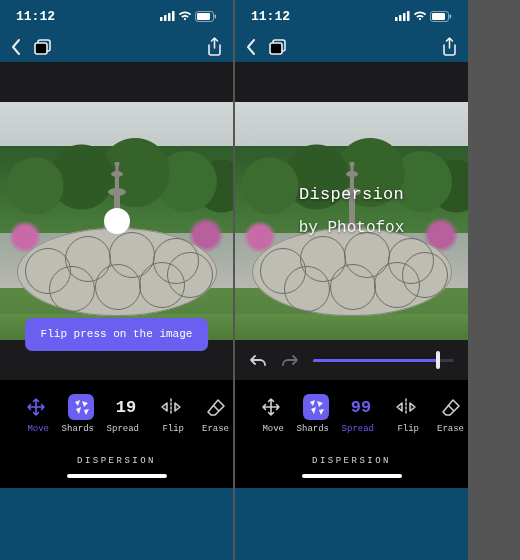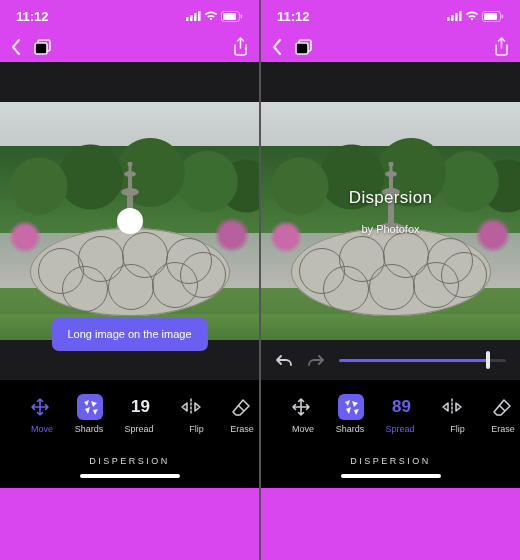--- a/index.html
+++ b/index.html
@@ -5,26 +5,27 @@
   * { box-sizing: border-box; margin: 0; padding: 0; }
   body {
     background: #555;
     font-family: -apple-system, BlinkMacSystemFont, "Segoe UI", sans-serif;
     width: 520px;
     height: 560px;
     display: flex;
     overflow: hidden;
   }
   .phone {
-    width: 259px;
+    width: 233px;
     height: 560px;
-    background: #d946ef;
+    background: #0c4a6e;
     position: relative;
     display: flex;
     flex-direction: column;
+    font-family: Liberation Mono, monospace;
   }
   .phone + .phone { margin-left: 2px; }
   .status-bar {
     height: 32px;
     display: flex;
     align-items: center;
     justify-content: space-between;
     padding: 0 16px;
     color: #fff;
     font-size: 13px;
@@ -71,21 +72,21 @@
   .lawn-bottom { position:absolute; bottom:0; left:0; right:0; height:26px; background:linear-gradient(#5e8e45,#4d7a38);}
   .center-dot {
     position:absolute; left:50%; top:50%; width:26px; height:26px; margin:-13px 0 0 -13px;
     background:#fff; border-radius:50%;
   }
   .overlay-text {
     position:absolute; left:50%; top:46%; transform:translate(-50%,-50%);
     color:#fff; text-align:center; text-shadow:0 1px 3px rgba(0,0,0,.6);
   }
   .overlay-text .t1 { font-size:17px; font-weight:500; letter-spacing:.3px; }
-  .overlay-text .t2 { font-size:11px; opacity:.92; margin-top:15px; }
+  .overlay-text .t2 { font-size:16px; opacity:.92; margin-top:15px; }
   .below-canvas { background:#1b1b1d; position:relative; flex:0 0 40px; height:40px;}
   .tooltip {
     position:absolute; left:50%; transform:translateX(-50%); top:-22px;
     background:#6a5ff0; color:#fff; font-size:11px; line-height:1.35;
     padding:9px 16px; border-radius:7px; text-align:center; white-space:nowrap;
   }
   .slider-row {
     background:#1b1b1d; height:40px; display:flex; align-items:center; gap:14px; padding:0 14px;
   }
   .undo, .redo { color:#9a9a9f; }
@@ -191,21 +192,21 @@
           <span style="left:32px;top:38px"></span>
           <span style="left:78px;top:36px"></span>
       <span style="left:122px;top:34px"></span>
           <span style="left:150px;top:24px"></span>
     </div>
       </div>
     <div class="center-dot"></div>
   </div>
   <div class="below-canvas">
     <div class="tooltip">
-      <div>Long image on the image</div>
+      <div>Flip press on the image</div>
     </div>
   </div>
   <div class="toolbar">
     <div class="tool active">
       <span class="ico">
           <svg width="22" height="22">
             <g stroke="#6a5ff0" stroke-width="1.6" fill="none" stroke-linecap="round" stroke-linejoin="round">
               <path d="M11 3v16M3 11h16M11 3l-2.5 2.5M11 3l2.5 2.5M11 19l-2.5-2.5M11 19l2.5-2.5M3 11l2.5-2.5M3 11l2.5 2.5M19 11l-2.5-2.5M19 11l-2.5 2.5"></path>
             </g>
           </svg>
@@ -376,21 +377,21 @@
               <polygon points="10,3 16,5 12,9"></polygon>
               <polygon points="4,11 9,9 7,16"></polygon>
               <polygon points="12,12 17,11 14,17"></polygon>
             </g>
           </svg>
         </span>
       <span>Shards</span>
     </div>
     <div class="tool active">
       <span class="ico">
-          <span class="num">89</span>
+          <span class="num">99</span>
         </span>
       <span>Spread</span>
     </div>
     <div class="tool">
       <span class="ico">
           <svg width="24" height="20">
             <g stroke="#d0d0d6" stroke-width="1.5" fill="none" stroke-linecap="round" stroke-linejoin="round">
               <path d="M12 2v16" stroke-dasharray="2 2"></path>
               <path d="M8 6 3 10l5 4zM16 6l5 4-5 4z" fill="#d0d0d6" fill-opacity="0.15"></path>
             </g>

